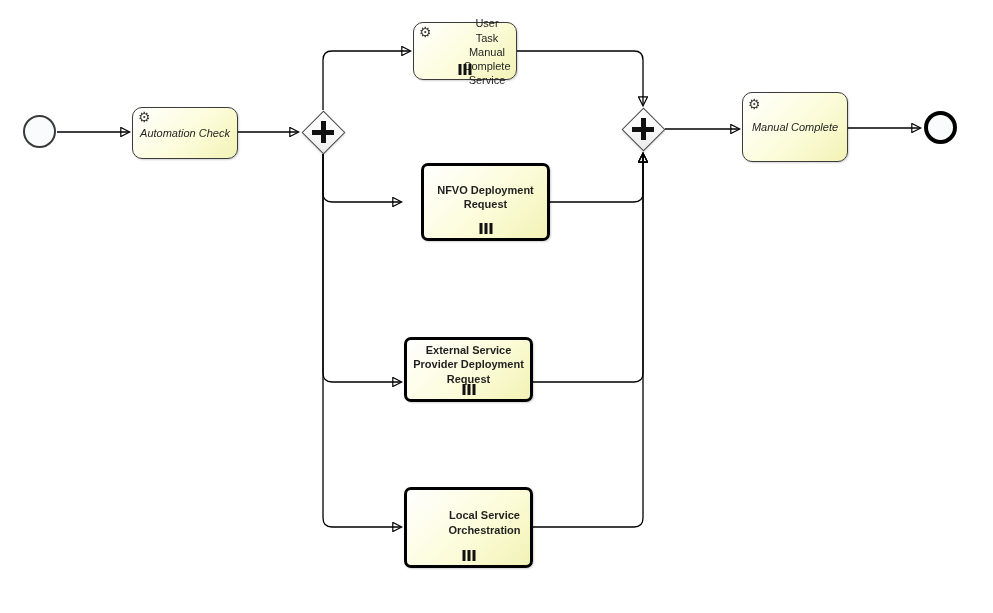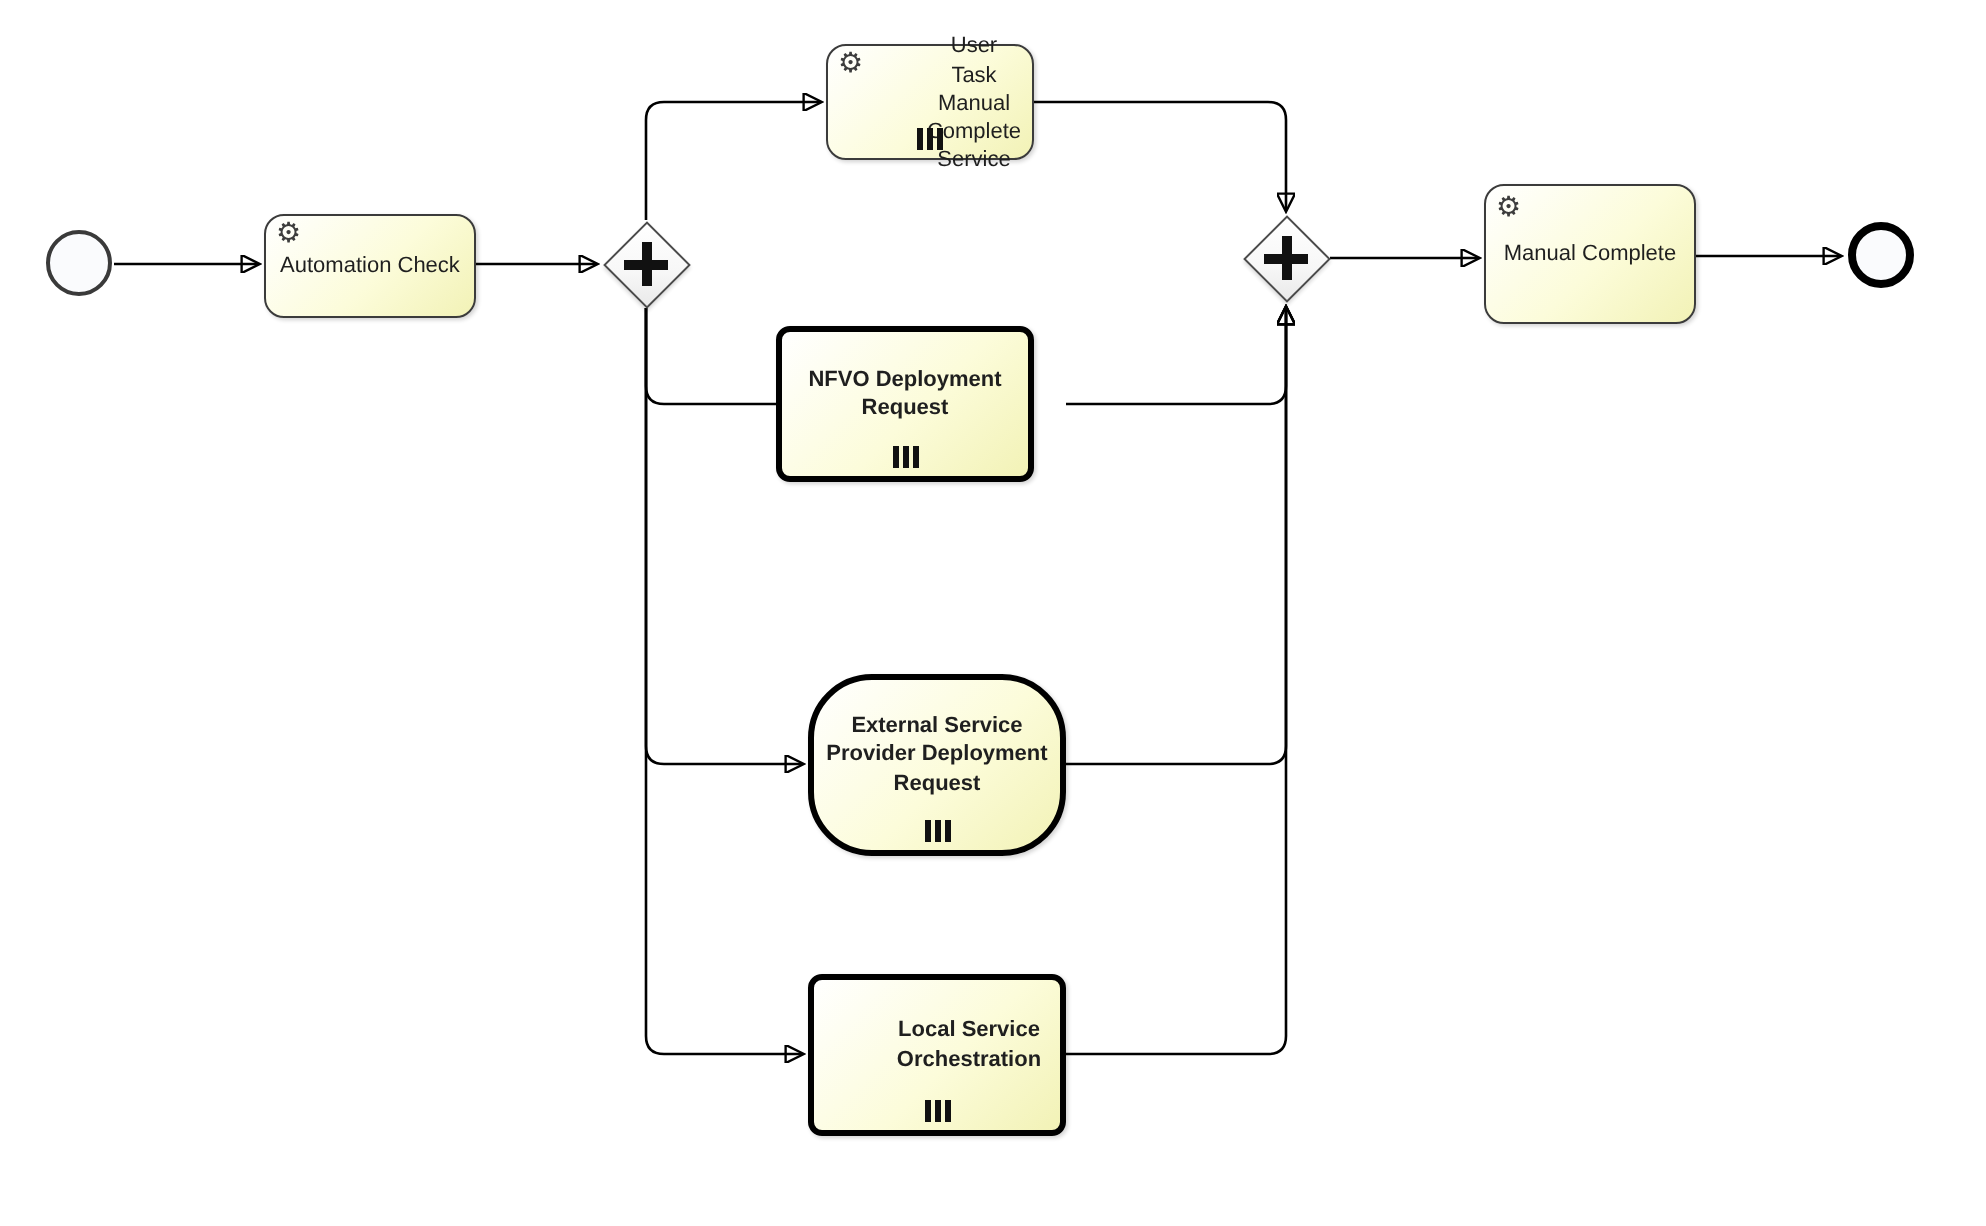--- a/index.html
+++ b/index.html
@@ -31,21 +31,21 @@
   .gear{
     position:absolute;top:2px;left:5px;
     font-size:14px;line-height:14px;color:#3d3d3d;
     font-family:"DejaVu Sans",sans-serif;
   }
   .mi-marker{
     position:absolute;bottom:4px;left:50%;transform:translateX(-50%);
     display:flex;gap:2px;height:11px;
   }
   .mi-marker i{display:block;width:3px;height:11px;background:#111111;}
-  .pad-top{padding-top:10px;}
+  .pad-top{padding-top:10px;font-style:italic;}
 
   
   .gateway{position:absolute;z-index:2;width:44px;height:44px;}
   .gateway .diamond{
     position:absolute;left:7px;top:7px;width:29px;height:29px;
     transform:rotate(45deg);
     border:1.5px solid #4a4a4a;
     background:linear-gradient(135deg,#ffffff 0%,#f7f7f7 60%,#e9e9e9 100%);
     box-shadow:1px 1px 2px rgba(0,0,0,0.15);
   }
@@ -98,30 +98,30 @@
   <div class="task" style="left:413px;top:22px;width:104px;height:58px;">
     <span class="gear">⚙</span>
     <span class="label" style="padding-top:12px;padding-bottom:10px;margin-left:44px;">User Task Manual Complete Service</span>
     <span class="mi-marker">
         <i></i>
         <i></i>
         <i></i>
       </span>
   </div>
 
-  <div class="task call-activity" style="left:388px;top:163px;width:129px;height:78px;">
+  <div class="task call-activity" style="left:421px;top:163px;width:129px;height:78px;">
     <span class="label" style="padding-bottom:10px;">NFVO Deployment Request</span>
     <span class="mi-marker">
         <i></i>
         <i></i>
         <i></i>
       </span>
   </div>
 
-  <div class="task call-activity" style="left:404px;top:337px;width:129px;height:91px;border-radius:32px;">
+  <div class="task call-activity" style="left:404px;top:337px;width:129px;height:65px;">
     <span class="label" style="padding-bottom:10px;">External Service Provider Deployment Request</span>
     <span class="mi-marker">
         <i></i>
         <i></i>
         <i></i>
       </span>
   </div>
 
   <div class="task call-activity" style="left:404px;top:487px;width:129px;height:81px;">
     <span class="label" style="padding-bottom:10px;margin-left:32px;">Local Service Orchestration</span>

